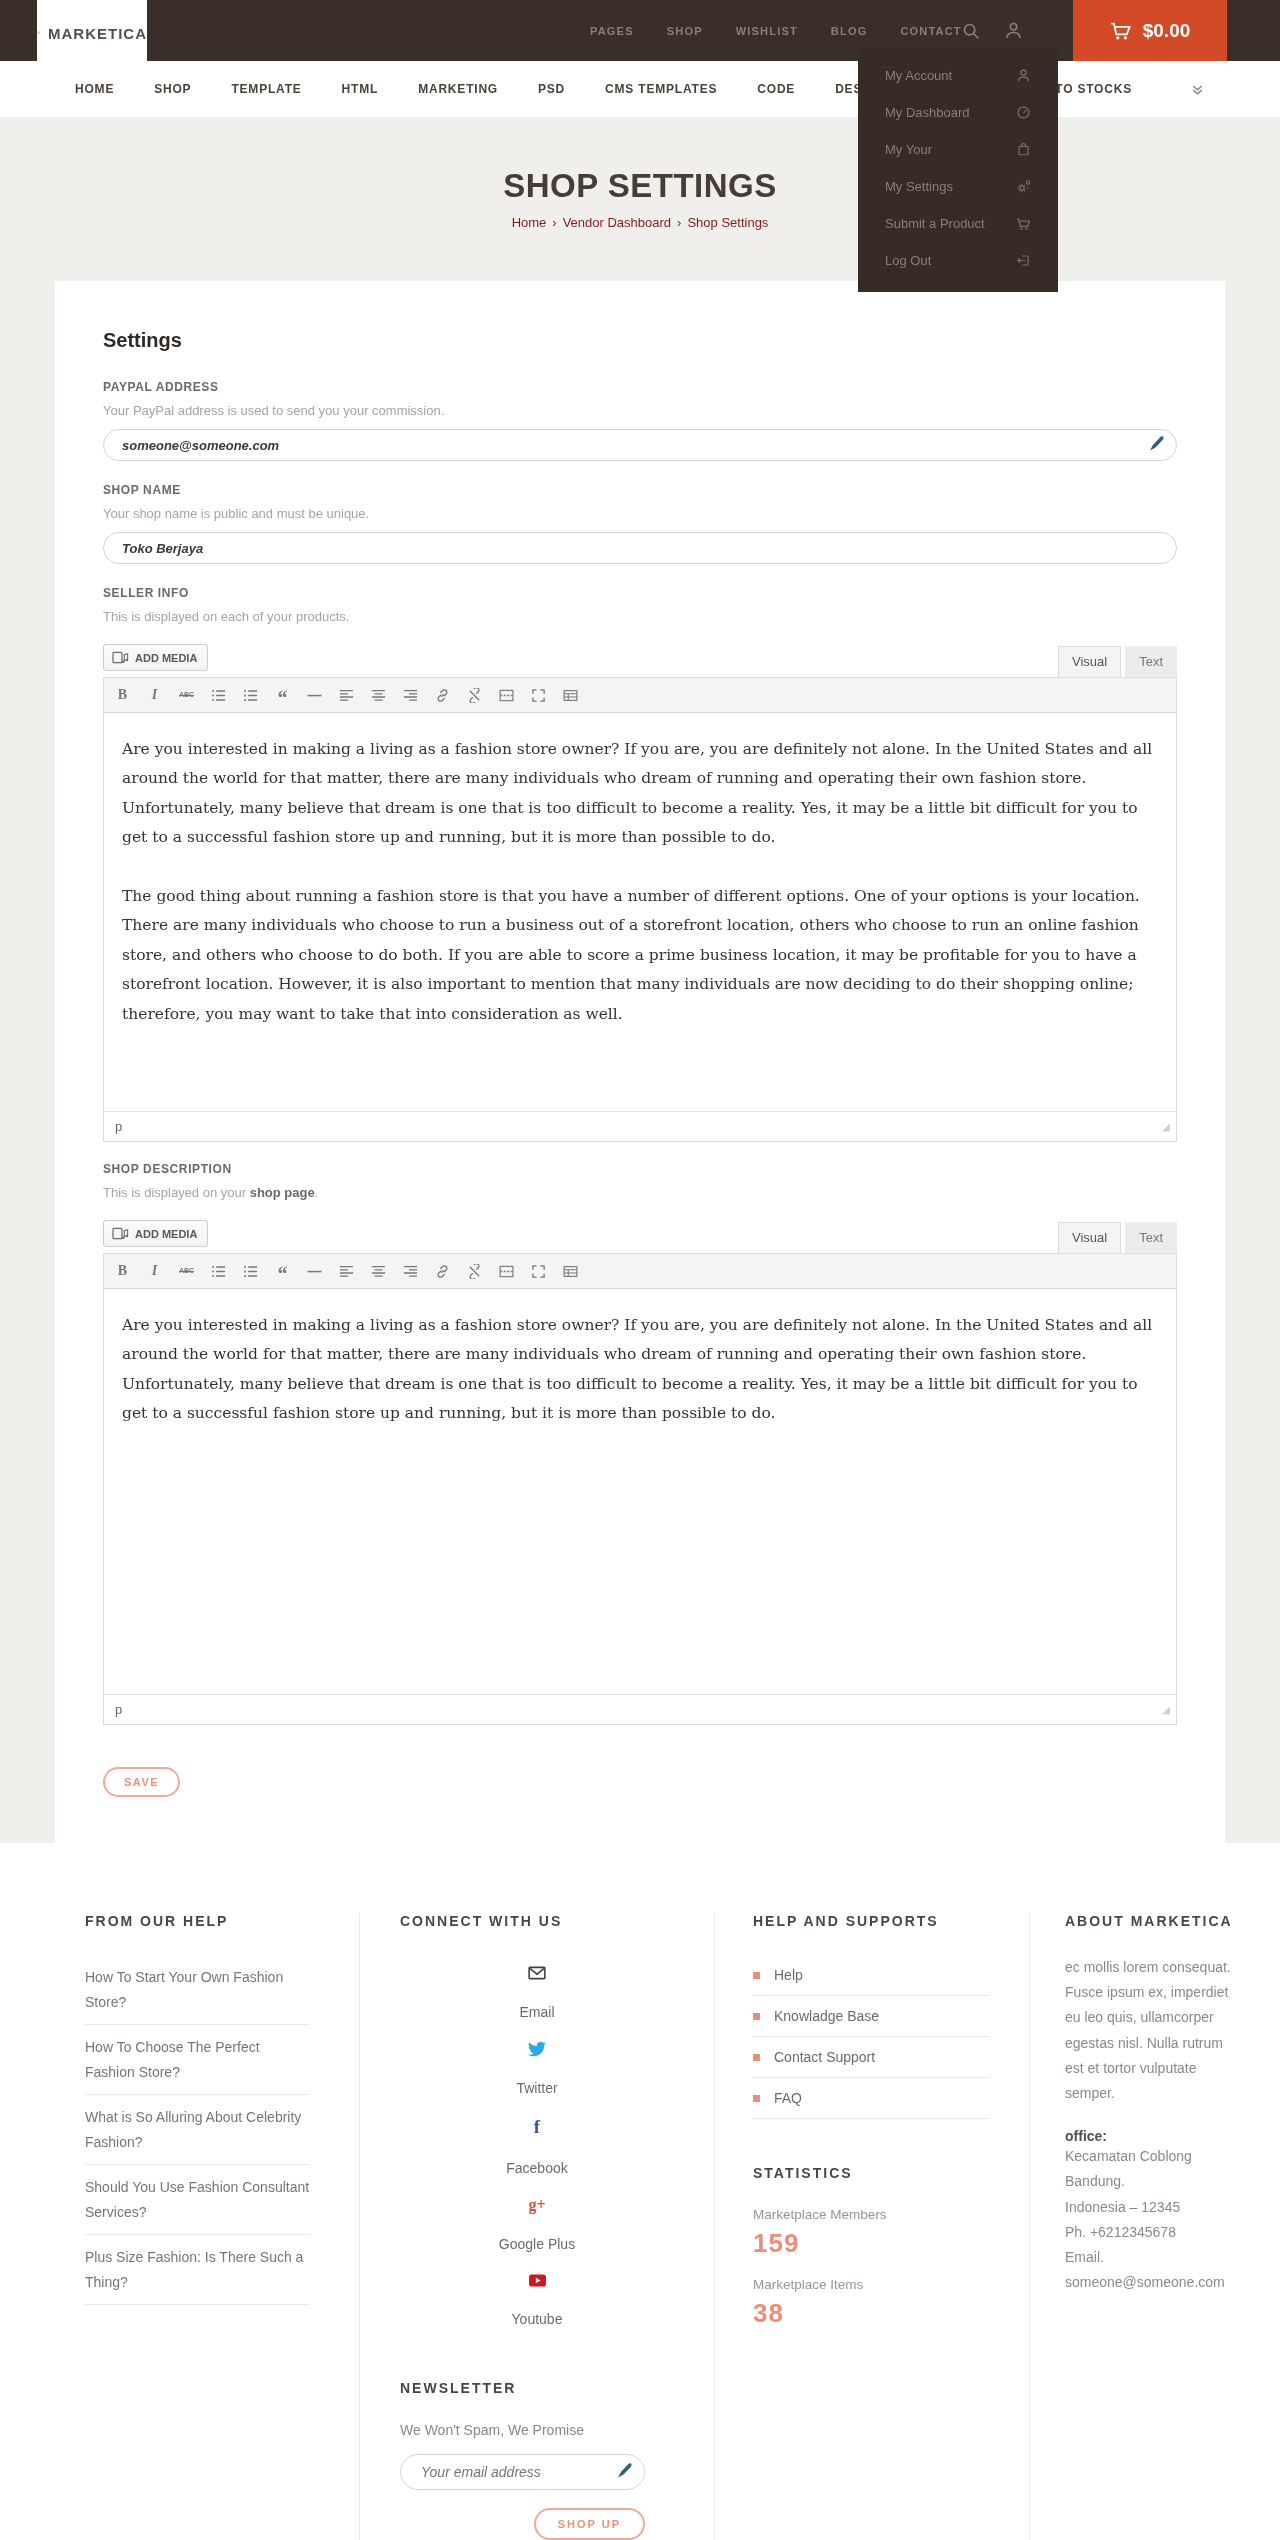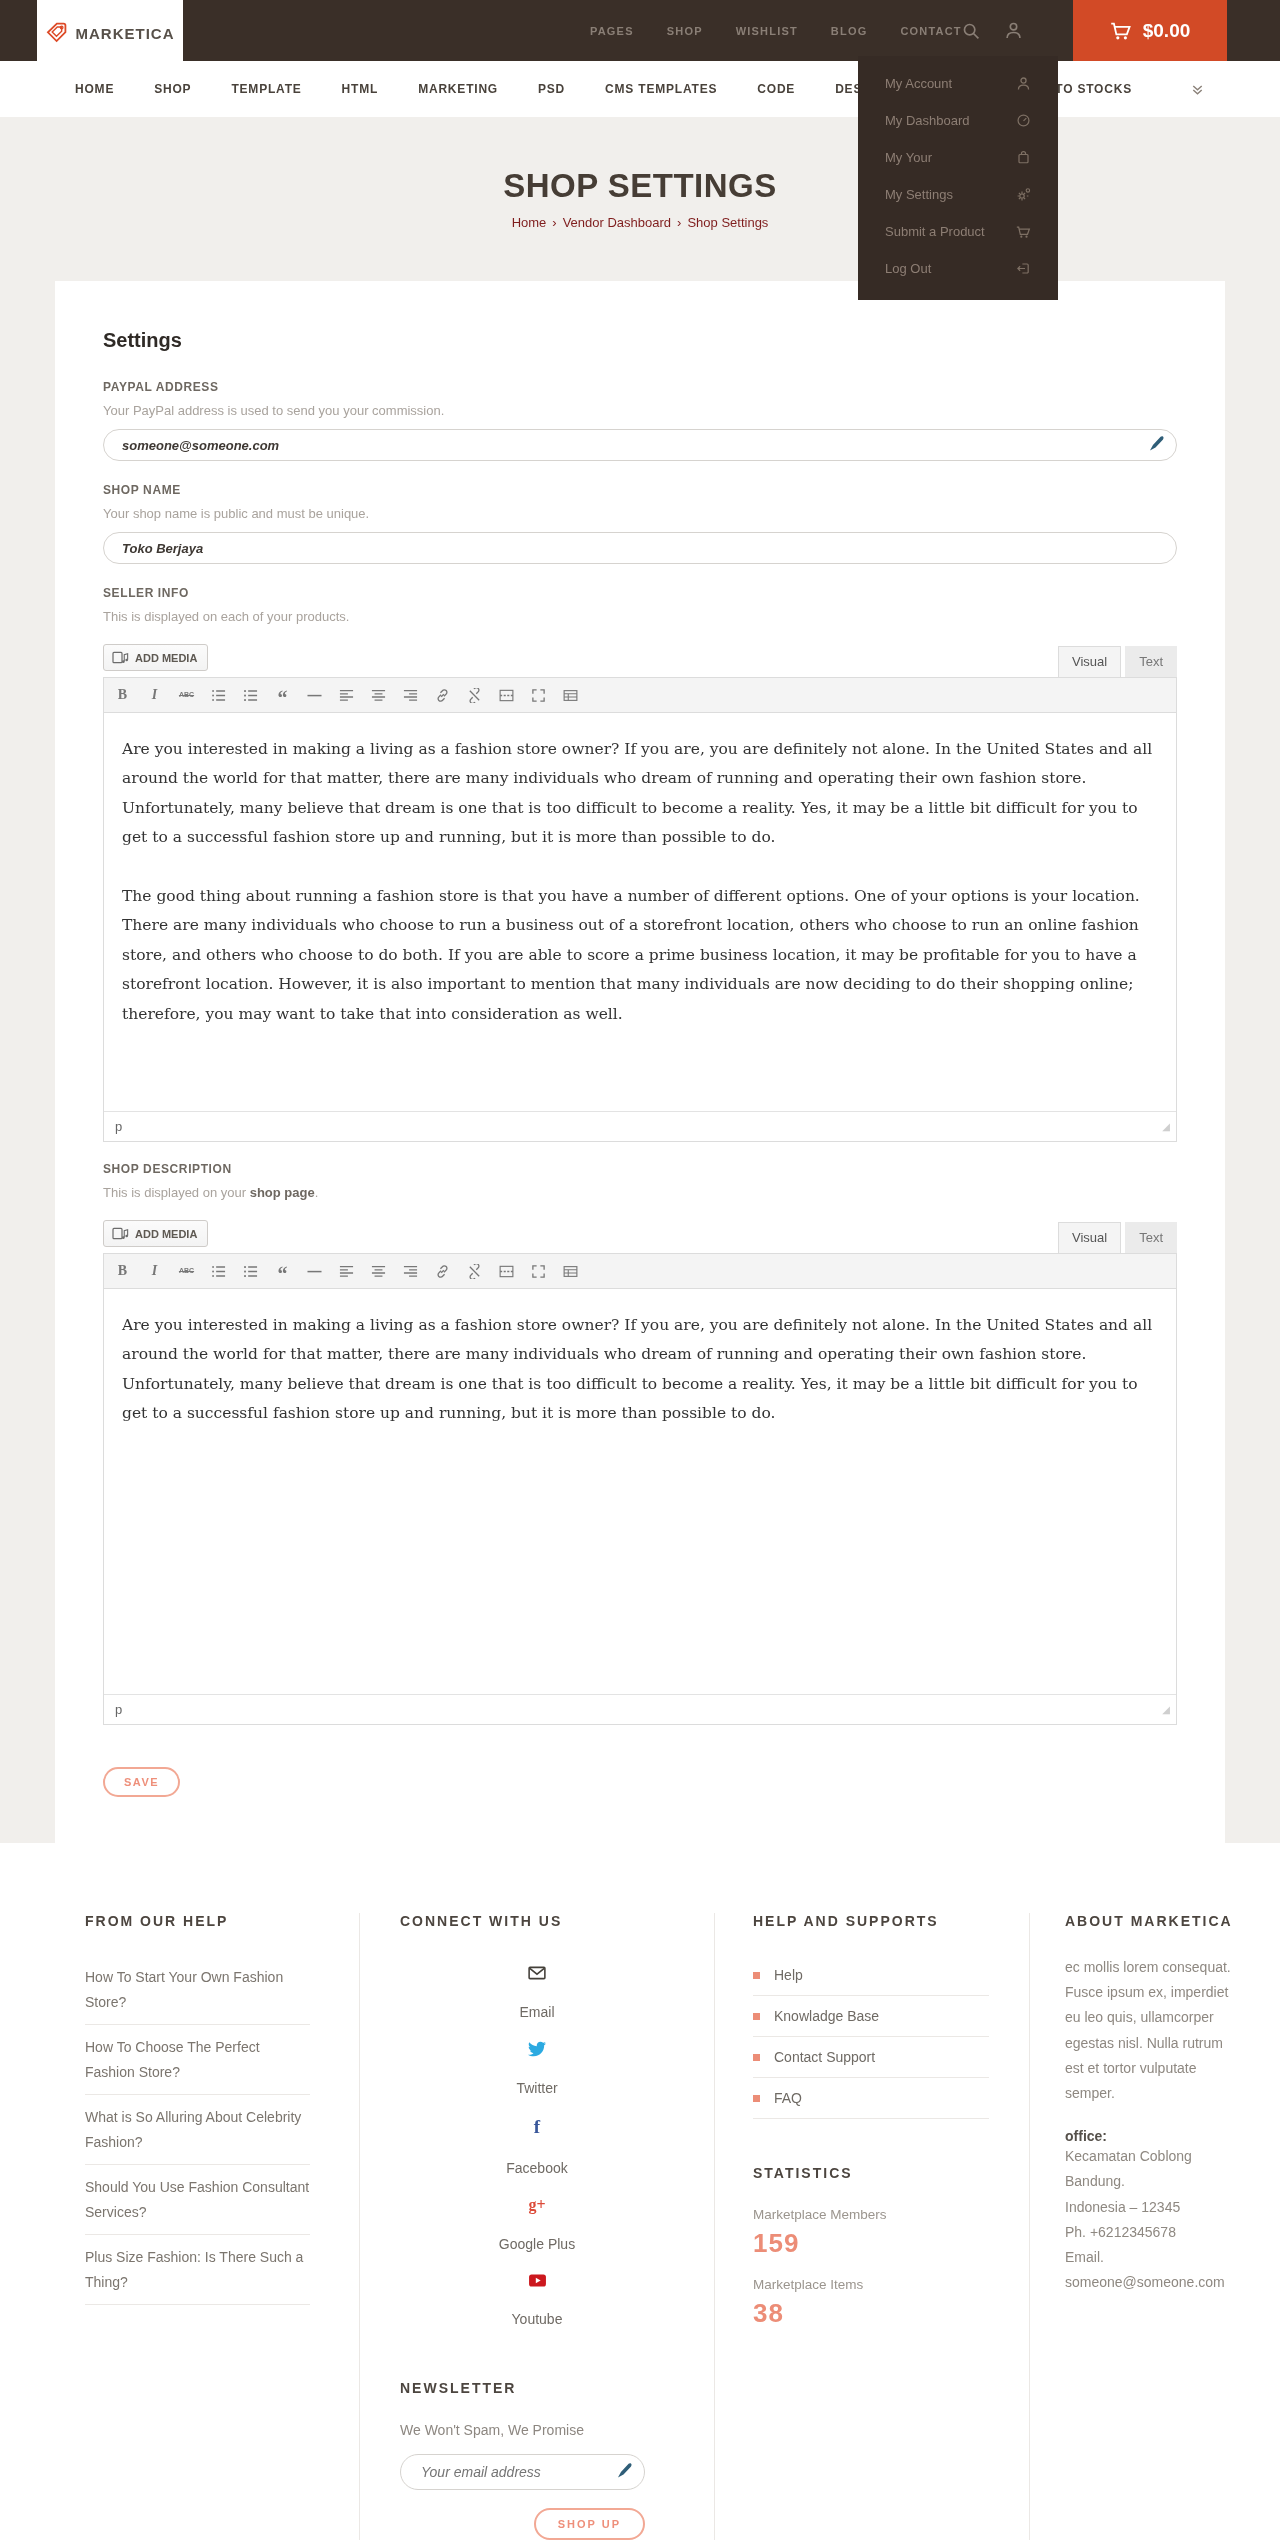--- a/index.html
+++ b/index.html
@@ -2,32 +2,32 @@
 <html><head>
 <meta charset="utf-8">
 <style>
   * { box-sizing: border-box; margin:0; padding:0; }
   html,body { width:1280px; }
   body { font-family:"Liberation Sans",sans-serif; background:#fff; }
   .page { position:relative; width:1280px; background:#fff; }
 
   
   .topbar { position:relative; height:61px; background:#3a2f28; z-index:30; }
-  .logo-box { position:absolute; left:37px; top:0; width:146px; height:66px; background:#fff;
+  .logo-box { position:absolute; left:37px; top:0; width:110px; height:66px; background:#fff;
     display:flex; align-items:center; justify-content:center; gap:8px; z-index:35; }
   .logo-text { font-size:15px; font-weight:bold; letter-spacing:1px; color:#575049; }
   .topbar-nav { position:absolute; left:590px; top:0; height:61px; display:flex; align-items:center; gap:33px; }
   .topbar-nav span { font-size:11px; font-weight:bold; letter-spacing:1.2px; color:#8a7f76; cursor:pointer; }
   .topbar-icons { position:absolute; left:962px; top:0; height:61px; display:flex; align-items:center; gap:24px; color:#8a7f76; }
   .cart-btn { position:absolute; left:1073px; top:0; width:154px; height:61px; background:#d24a26;
     display:flex; align-items:center; justify-content:center; gap:11px; color:#fff; cursor:pointer; }
   .cart-total { font-size:19px; font-weight:bold; }
 
   
-  .account-menu { position:absolute; left:858px; top:56px; width:200px; background:#362b25;
+  .account-menu { position:absolute; left:858px; top:48px; width:200px; background:#362b25;
     padding:9px 0 13px; z-index:40; }
   .account-item { height:37px; display:flex; align-items:center; justify-content:space-between;
     padding:0 27px; cursor:pointer; }
   .account-item .lbl { font-size:13px; color:#8d7e74; }
   .account-item .mic { color:#7e7064; display:flex; }
 
   
   .mainnav { height:56px; background:#fff; display:flex; align-items:center; padding:0 75px; gap:40px; position:relative; z-index:10; }
   .mainnav span.nav-item { font-size:12px; font-weight:bold; letter-spacing:.8px; color:#49423b; white-space:nowrap; cursor:pointer; }
   .nav-right { margin-left:auto; display:flex; align-items:center; gap:58px; }

